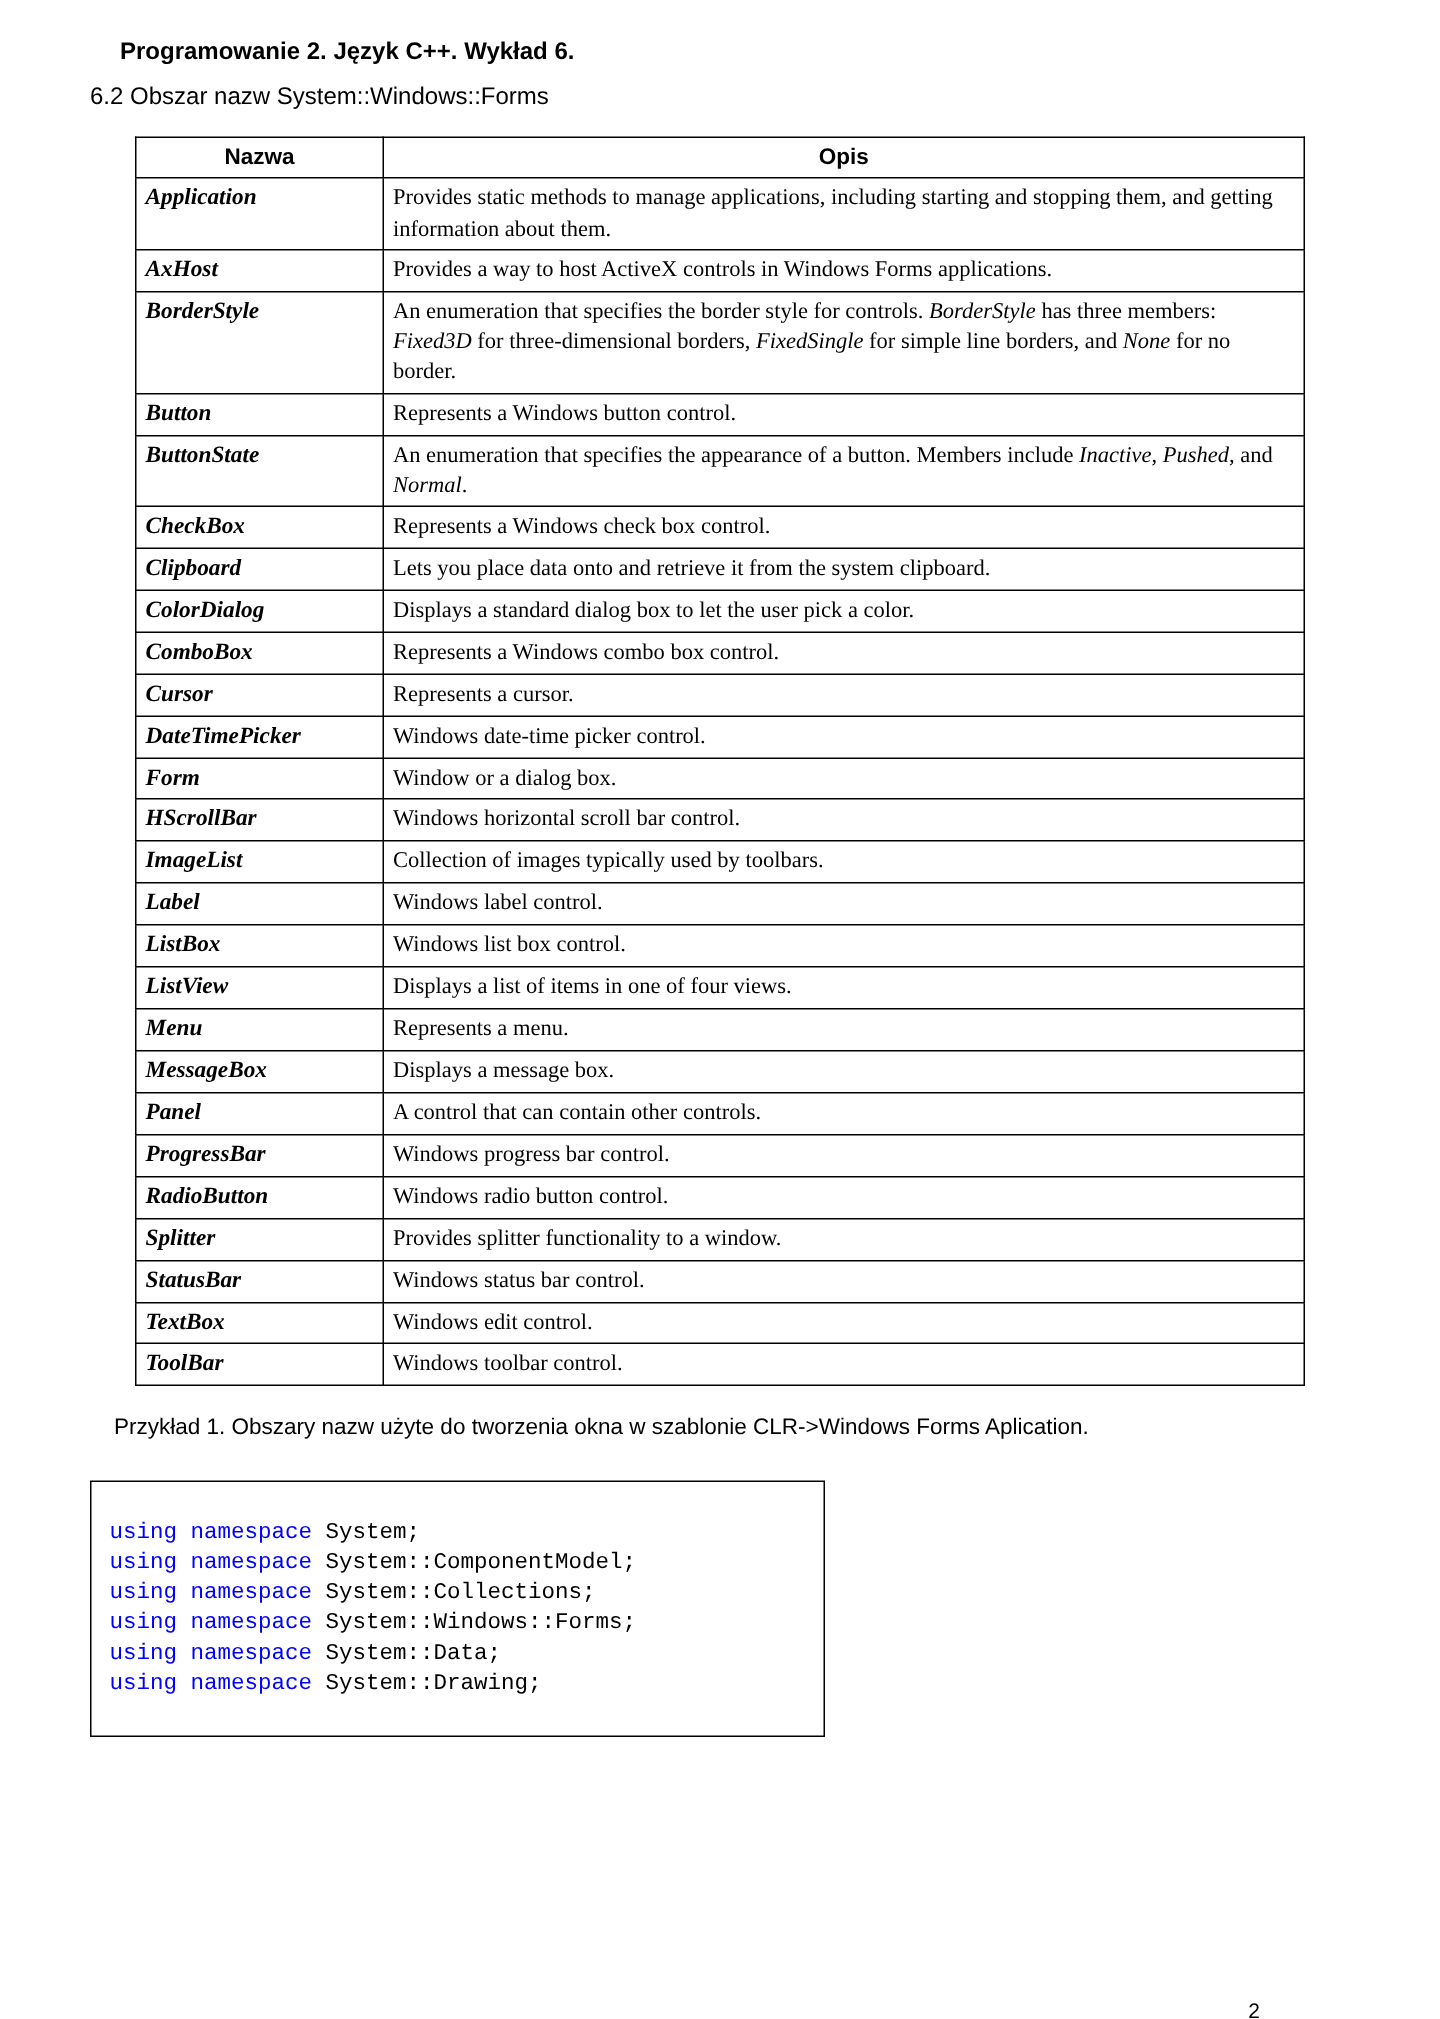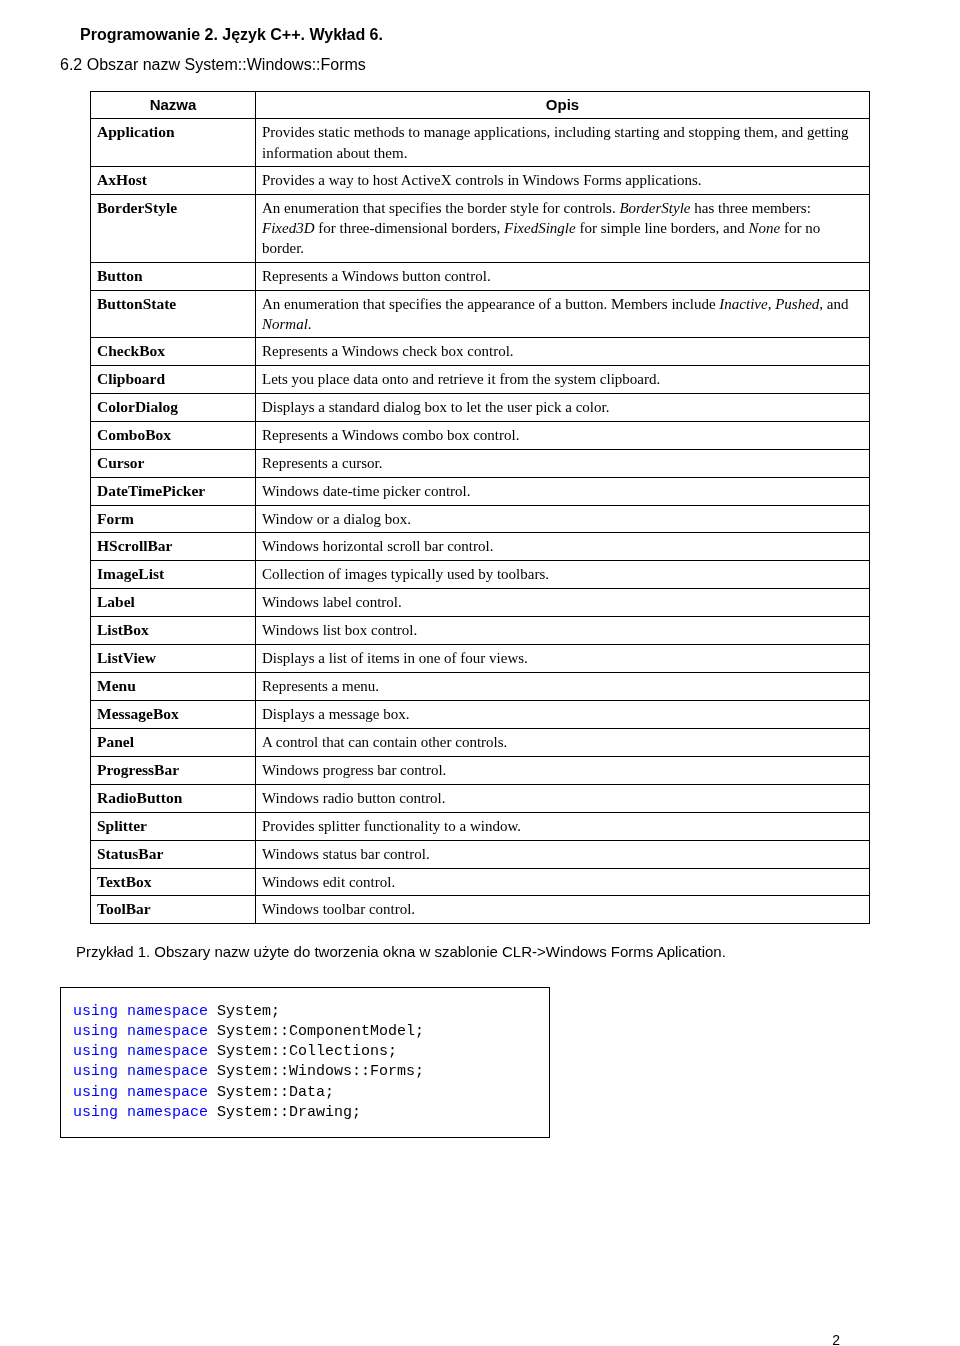--- a/index.html
+++ b/index.html
@@ -35,36 +35,37 @@
       vertical-align: top;
       text-align: left;
     }
     th {
       font-weight: bold;
       text-align: center;
       font-family: Arial, Helvetica, sans-serif;
     }
     td:first-child {
       font-family: Georgia, 'Times New Roman', serif;
+      font-style: italic;
       font-weight: bold;
       width: 165px;
       font-size: 15.5px;
     }
     td:last-child {
       font-family: Georgia, 'Times New Roman', serif;
       font-size: 15px;
     }
     .italic { font-style: italic; }
     .example-label {
       font-size: 15px;
       margin: 6px 0 24px 16px;
     }
     .code-box {
       border: 1px solid #000;
-      padding: 14px 12px;
+      padding: 24px 12px;
       width: 490px;
       font-family: 'Courier New', Courier, monospace;
       font-size: 15px;
       line-height: 1.35;
     }
     .kw { color: #0000ff; }
     .page-num {
       position: absolute;
       bottom: 20px;
       right: 60px;

